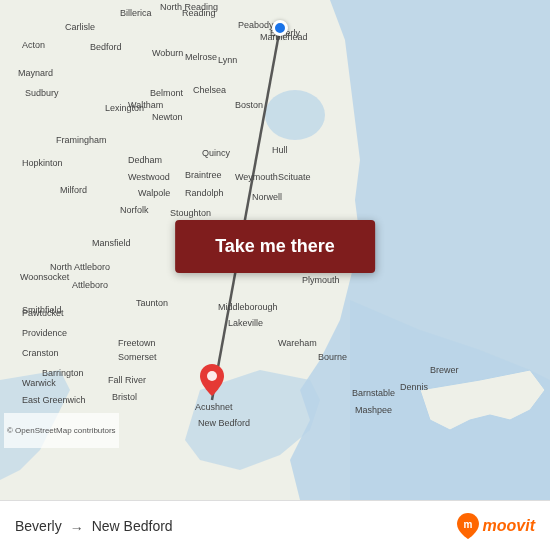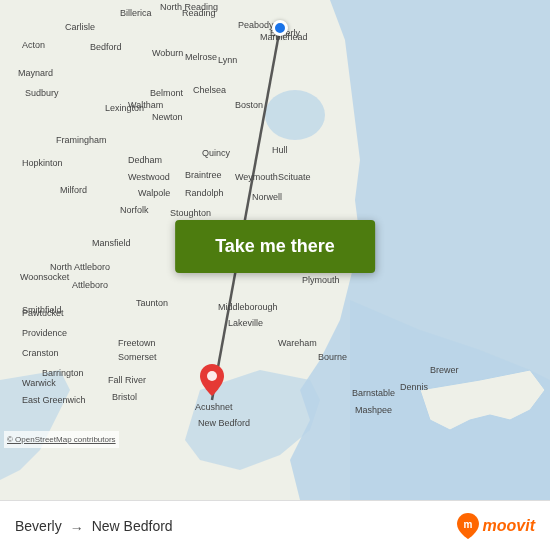--- a/index.html
+++ b/index.html
@@ -38,21 +38,21 @@
       white-space: nowrap;
       pointer-events: none;
     }
 
     
     #take-me-there-btn {
       position: absolute;
       left: 50%;
       top: 220px;
       transform: translateX(-50%);
-      background-color: #4d7c0f;
+      background-color: #7f1d1d;
       color: white;
       border: none;
       border-radius: 4px;
       padding: 16px 40px;
       font-size: 18px;
       font-weight: bold;
       cursor: pointer;
       white-space: nowrap;
       box-shadow: 0 2px 8px rgba(0,0,0,0.3);
       z-index: 10;
@@ -120,23 +120,22 @@
       font-style: italic;
     }
 
     .attribution {
       position: absolute;
       bottom: 52px;
       left: 4px;
       font-size: 8px;
       color: #555;
       background: rgba(255,255,255,0.7);
-      padding: 4px 3px;
+      padding: 13px 3px;
       z-index: 4;
-      text-decoration: underline;
     }
   </style>
 </head>
 <body>
 
 <div id="map-container">
 
   <div id="map-bg"></div>
 
   <svg id="map-svg" style="position:absolute;top:0;left:0;width:100%;height:100%;pointer-events:none;" viewBox="0 0 550 500">

